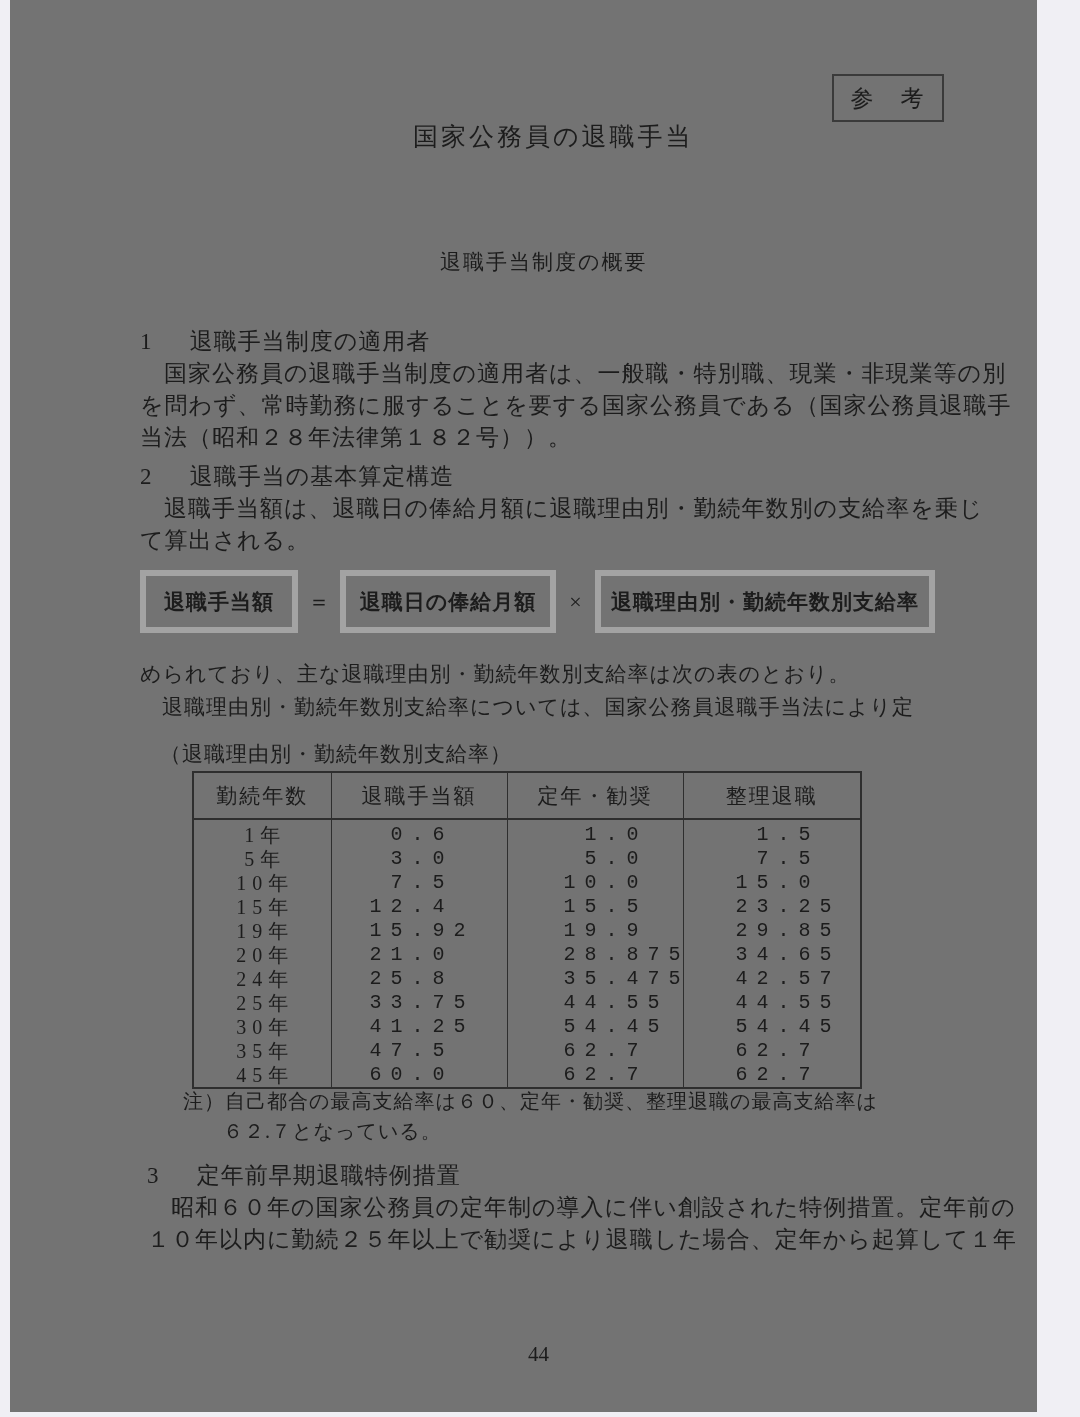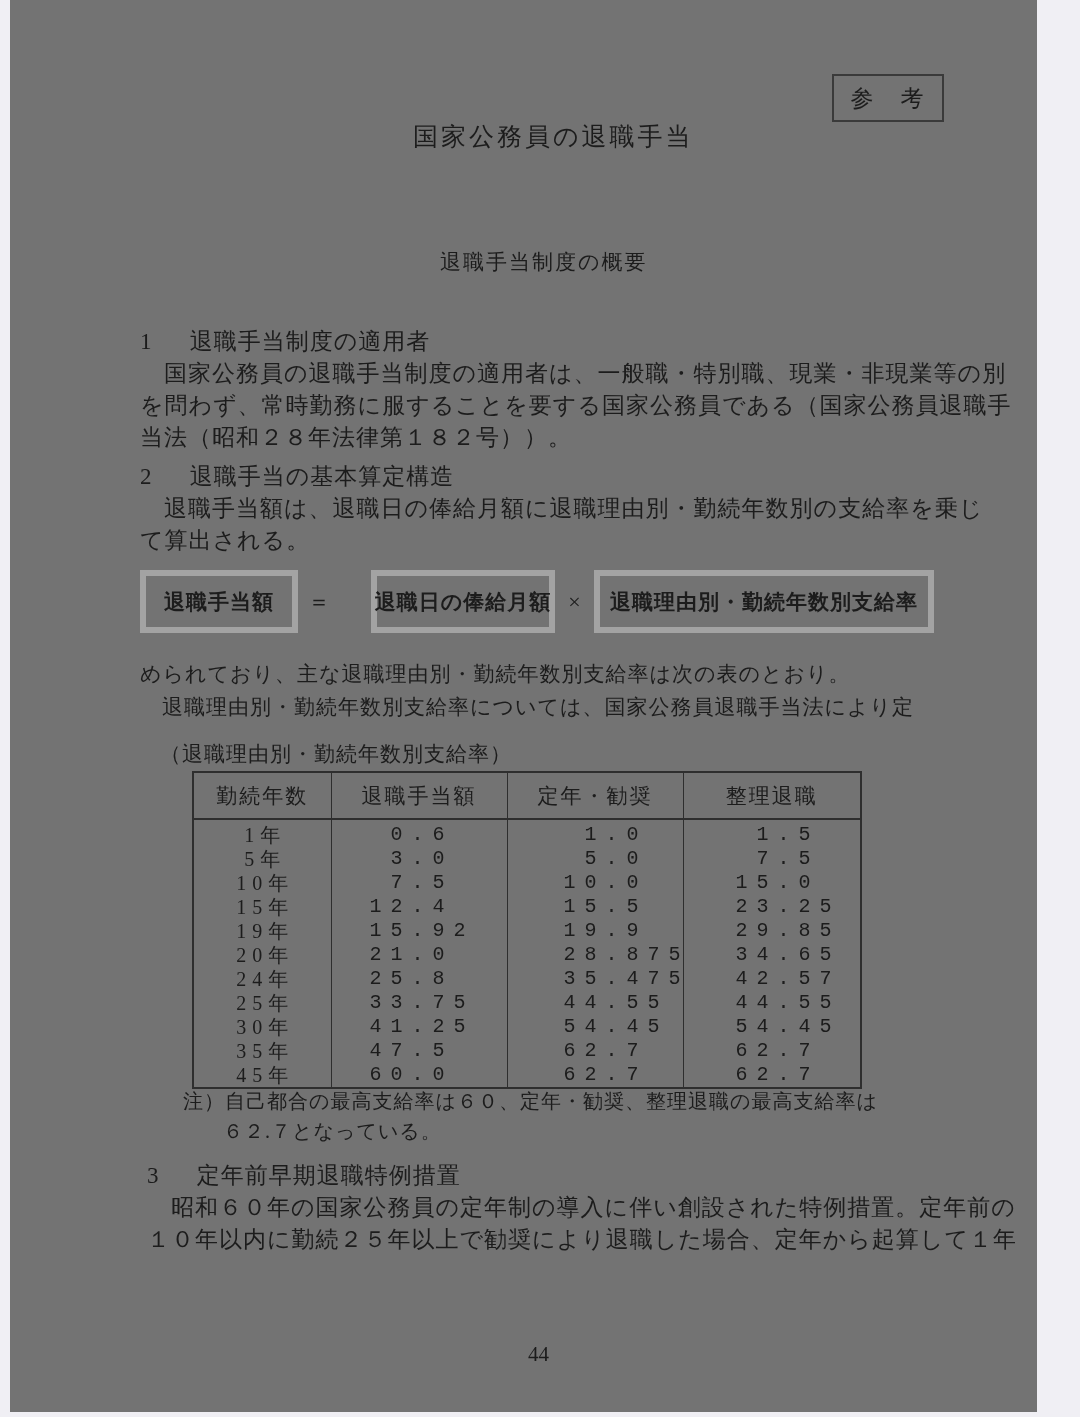--- a/index.html
+++ b/index.html
@@ -49,21 +49,21 @@
   .formula {
     left:130px; top:570px; height:63px;
     display:flex; align-items:stretch;
   }
   .fbox {
     border:6px solid #a3a3a3;
     display:flex; align-items:center; justify-content:center;
     font-size:21px; letter-spacing:1px; white-space:nowrap;font-weight:bold;
   }
   .fbox.b1 { width:158px; }
-  .fbox.b2 { width:184px;margin-left:31px; }
+  .fbox.b2 { width:216px; }
   .fbox.b3 { width:340px; }
   .fop {
     display:flex; align-items:center; justify-content:center;
     font-size:22px;
   }
   .fop.eq { width:42px; }
   .fop.times { width:39px; }
 
   .formula-note { left:130px; top:658px; width:830px; font-size:21px; line-height:33px; letter-spacing:1px; }
 

